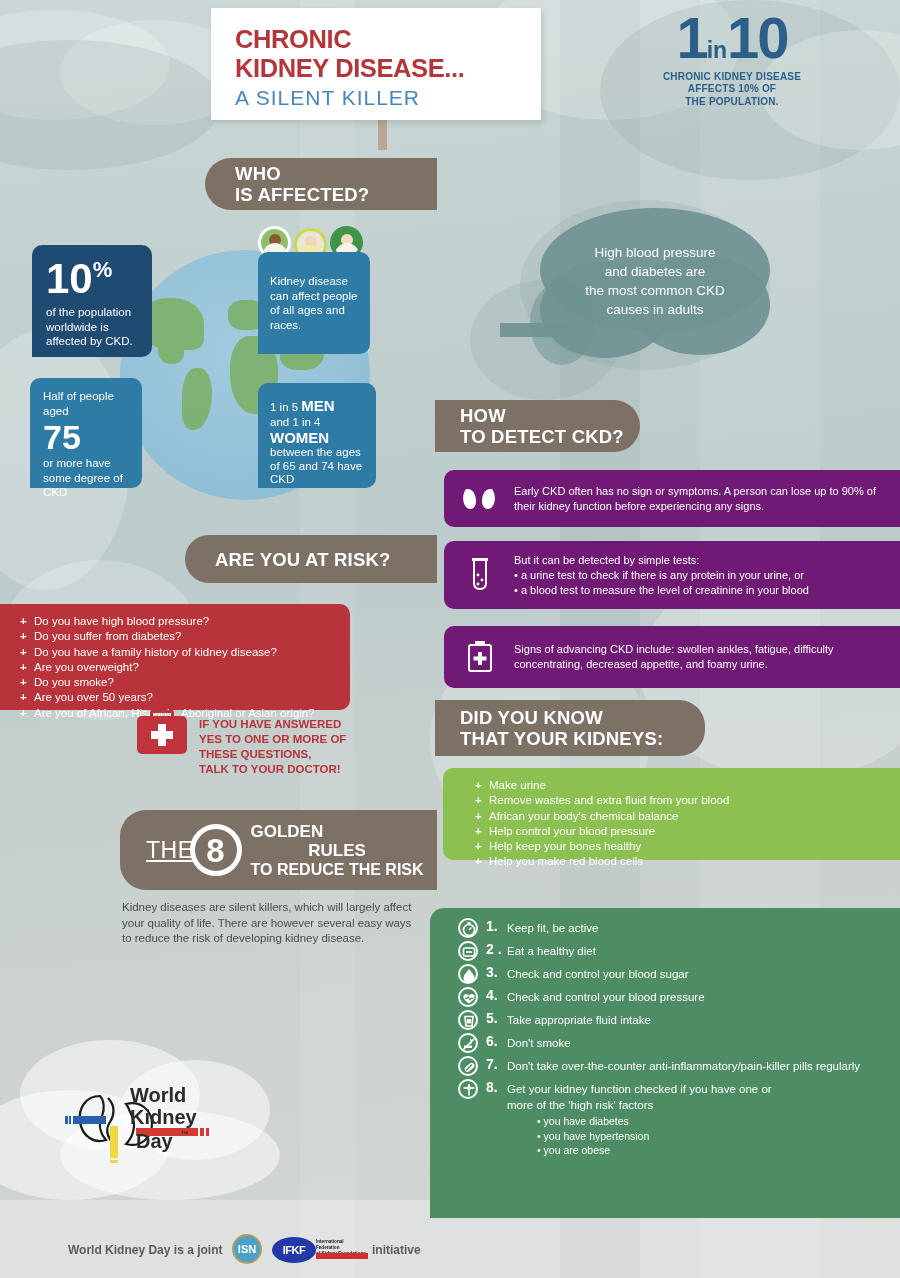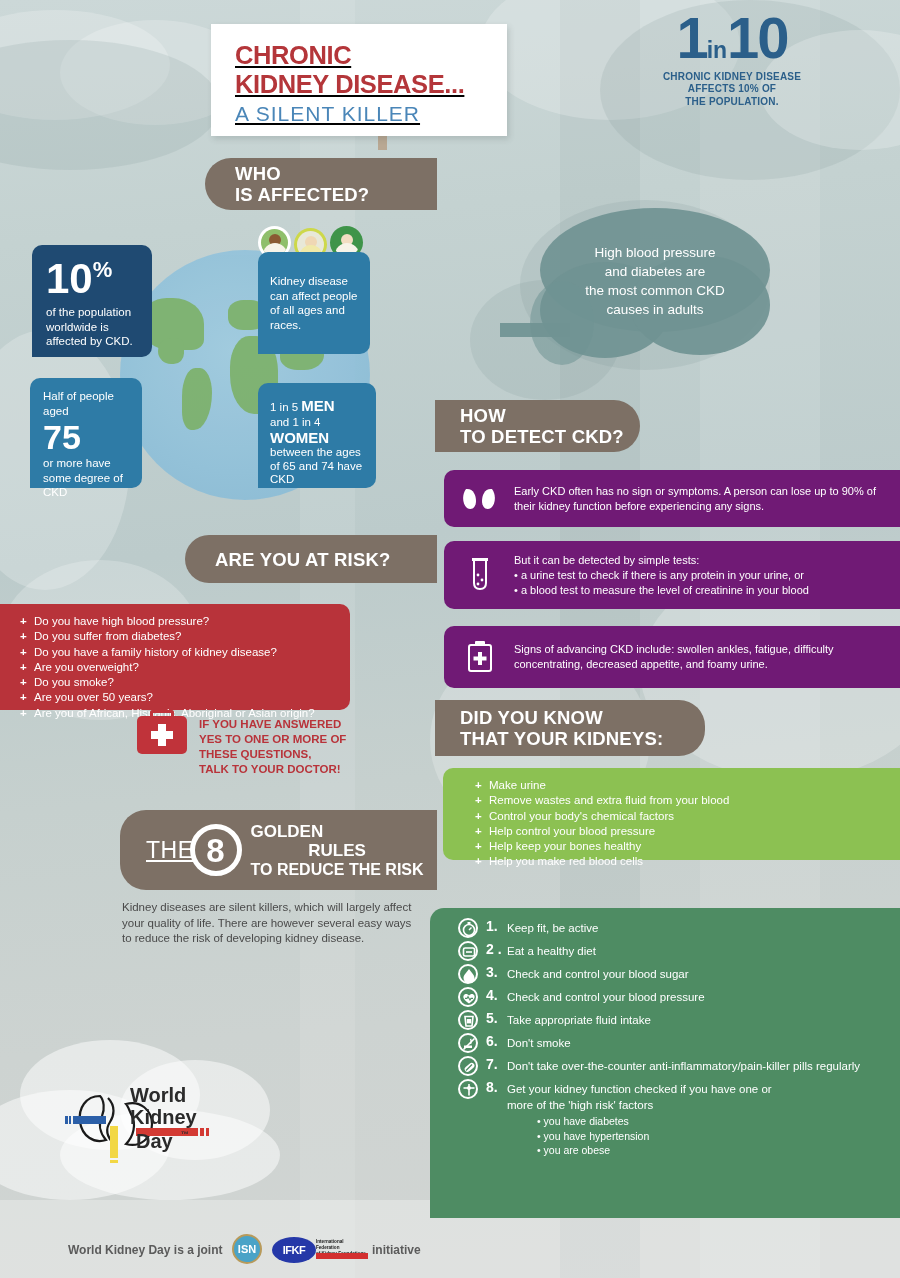--- a/index.html
+++ b/index.html
@@ -33,24 +33,23 @@
     background: rgba(255,255,255,0.10);
   }
   .vstripe.d { background: rgba(110,135,135,0.09); }
 
   
   .sign-post {
     position: absolute; left: 378px; top: 110px; width: 9px; height: 40px;
     background: #b9a893;
   }
   .sign {
-    position: absolute; left: 211px; top: 24px; width: 296px; height: 112px;
+    position: absolute; left: 211px; top: 8px; width: 330px; height: 112px;
     background: #ffffff;
     box-shadow: 2px 3px 6px rgba(60,70,70,0.18);
-    text-decoration: underline;
   }
   .sign .t1 {
     color: #b4363a; font-weight: bold; font-size: 25.5px; letter-spacing: -0.4px;
     line-height: 29px; margin: 17px 0 0 24px;
   }
   .sign .t2 {
     color: #4a86b8; font-size: 21px; letter-spacing: 1px;
     margin: 3px 0 0 24px; font-weight: normal;
   }
 
@@ -363,21 +362,21 @@
         <div class="plusrow">
           <span class="pl">+</span>
           <span>Make urine</span>
         </div>
         <div class="plusrow">
           <span class="pl">+</span>
           <span>Remove wastes and extra fluid from your blood</span>
         </div>
         <div class="plusrow">
           <span class="pl">+</span>
-          <span>Control your body's chemical factors</span>
+          <span>African your body's chemical balance</span>
         </div>
         <div class="plusrow">
           <span class="pl">+</span>
           <span>Help control your blood pressure</span>
         </div>
         <div class="plusrow">
           <span class="pl">+</span>
           <span>Help keep your bones healthy</span>
         </div>
         <div class="plusrow">

